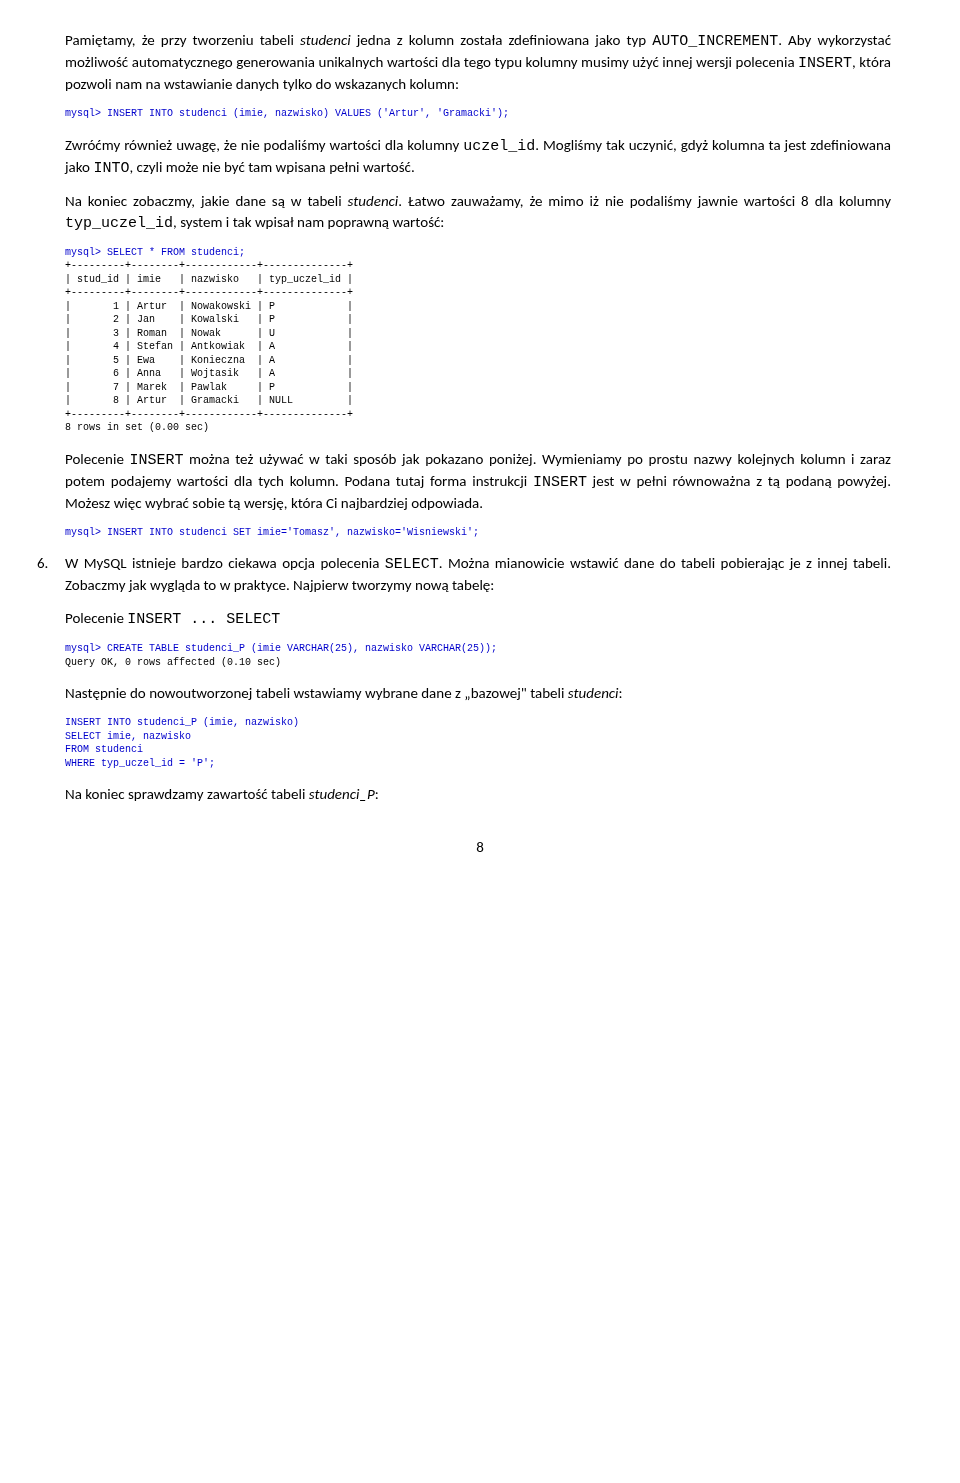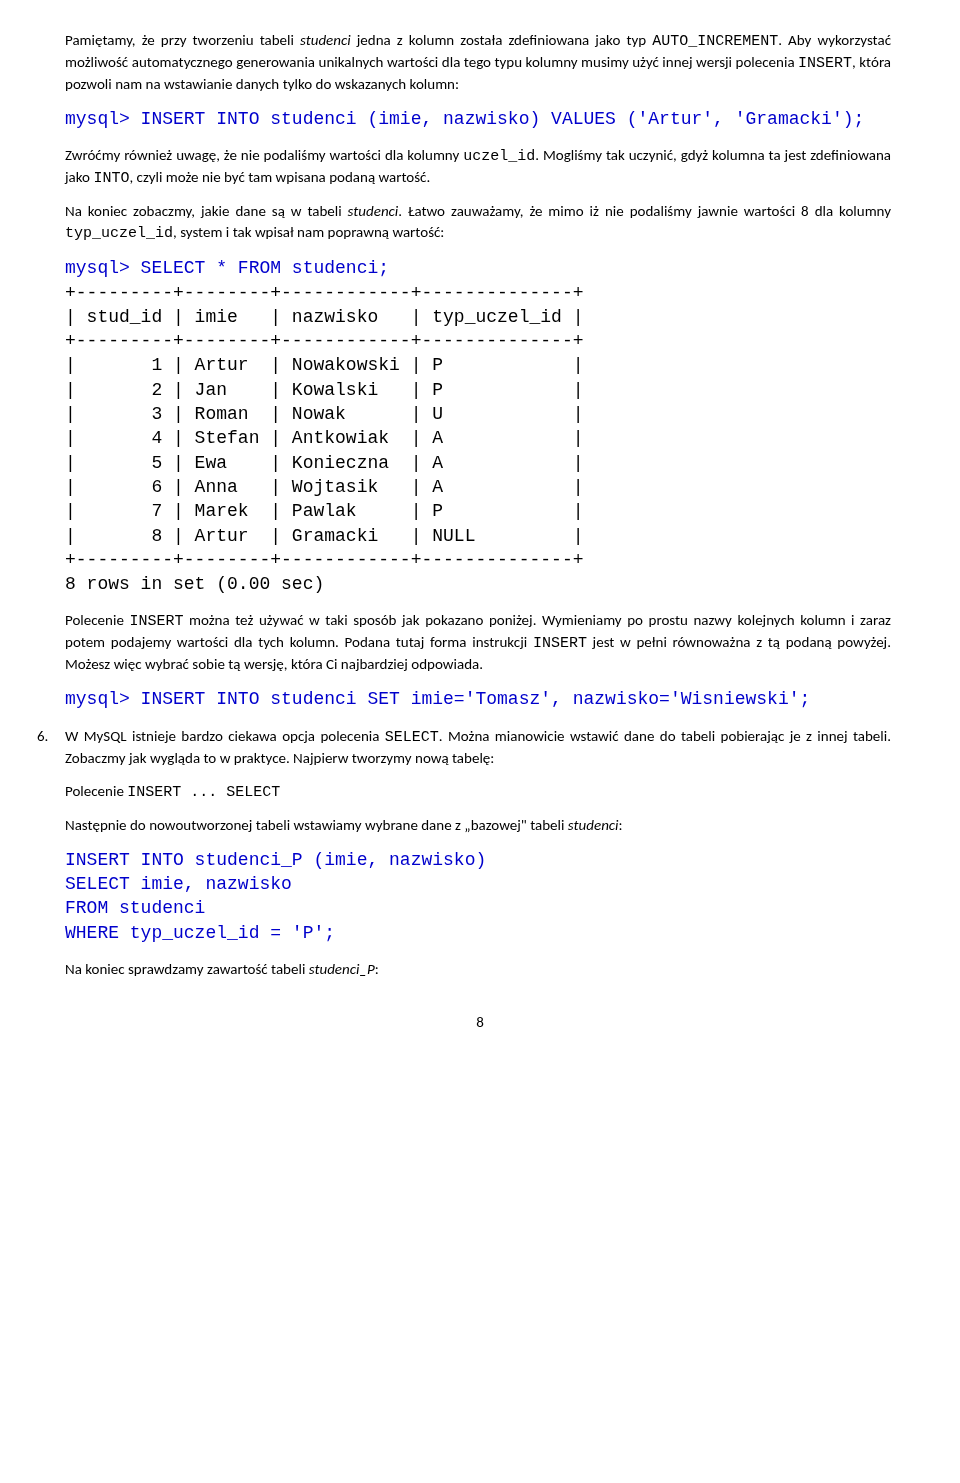--- a/index.html
+++ b/index.html
@@ -13,40 +13,40 @@
     background: #fff;
   }
   p { margin: 0 4px 12px 0; text-align: justify; }
   .code-inline { font-family: 'Courier New', monospace; }
   .italic { font-style: italic; }
   .sql-block {
     font-family: 'Courier New', monospace;
     color: #0000cc;
     white-space: pre;
     margin: 9px 0 14px 0;
-    font-size: 18px;
+    font-size: 10px;
     line-height: 1.35;
   }
   .sql-block .black { color: #000; }
   .list-row { display: flex; margin-bottom: 10px; }
   .list-num { width: 28px; flex-shrink: 0; margin-left: -28px; }
   .list-body { flex: 1; }
   .page-num { text-align: center; margin-top: 20px; font-size: 15px; }
 </style>
 </head>
 <body>
 
 <p>
 <span>Pamiętamy, że przy tworzeniu tabeli </span><span class="italic">studenci</span><span> jedna z kolumn została zdefiniowana jako typ </span><span class="code-inline">AUTO_INCREMENT</span><span>. Aby wykorzystać możliwość automatycznego generowania unikalnych wartości dla tego typu kolumny musimy użyć innej wersji polecenia </span><span class="code-inline">INSERT</span><span>, która pozwoli nam na wstawianie danych tylko do wskazanych kolumn:</span>
 </p>
 
 <div class="sql-block">mysql&gt; INSERT INTO studenci (imie, nazwisko) VALUES ('Artur', 'Gramacki');</div>
 
 <p>
-<span>Zwróćmy również uwagę, że nie podaliśmy wartości dla kolumny </span><span class="code-inline">uczel_id</span><span>. Mogliśmy tak uczynić, gdyż kolumna ta jest zdefiniowana jako </span><span class="code-inline">INTO</span><span>, czyli może nie być tam wpisana podaną wartość.</span>
+<span>Zwróćmy również uwagę, że nie podaliśmy wartości dla kolumny </span><span class="code-inline">uczel_id</span><span>. Mogliśmy tak uczynić, gdyż kolumna ta jest zdefiniowana jako </span><span class="code-inline">INTO</span><span>, czyli może nie być tam wpisana pełni wartość.</span>
 </p>
 
 <p>
 <span>Na koniec zobaczmy, jakie dane są w tabeli </span><span class="italic">studenci</span><span>. Łatwo zauważamy, że mimo iż nie podaliśmy jawnie wartości 8 dla kolumny </span><span class="code-inline">typ_uczel_id</span><span>, system i tak wpisał nam poprawną wartość:</span>
 </p>
 
 <div class="sql-block"><span>mysql&gt; SELECT * FROM studenci;</span>
 <span class="black">+---------+--------+------------+--------------+
 | stud_id | imie   | nazwisko   | typ_uczel_id |
 +---------+--------+------------+--------------+
@@ -69,20 +69,22 @@
 
 <div class="list-row">
   <div class="list-num">6.</div>
   <div class="list-body">
     <p>
       <span>W MySQL istnieje bardzo ciekawa opcja polecenia </span><span class="code-inline">SELECT</span><span>. Można mianowicie wstawić dane do tabeli pobierając je z innej tabeli. Zobaczmy jak wygląda to w praktyce. Najpierw tworzymy nową tabelę:</span>
     </p>
     <p>
       <span>Polecenie </span><span class="code-inline">INSERT ... SELECT</span>
     </p>
+    <div class="sql-block"><span>mysql&gt; CREATE TABLE studenci_P (imie VARCHAR(25), nazwisko VARCHAR(25));</span>
+<span class="black">Query OK, 0 rows affected (0.10 sec)</span></div>
     <p>
       <span>Następnie do nowoutworzonej tabeli wstawiamy wybrane dane z „bazowej" tabeli </span><span class="italic">studenci</span><span>:</span>
     </p>
     <div class="sql-block">INSERT INTO studenci_P (imie, nazwisko)
 SELECT imie, nazwisko
 FROM studenci
 WHERE typ_uczel_id = 'P';</div>
     <p>
       <span>Na koniec sprawdzamy zawartość tabeli </span><span class="italic">studenci_P</span><span>:</span>
     </p>

